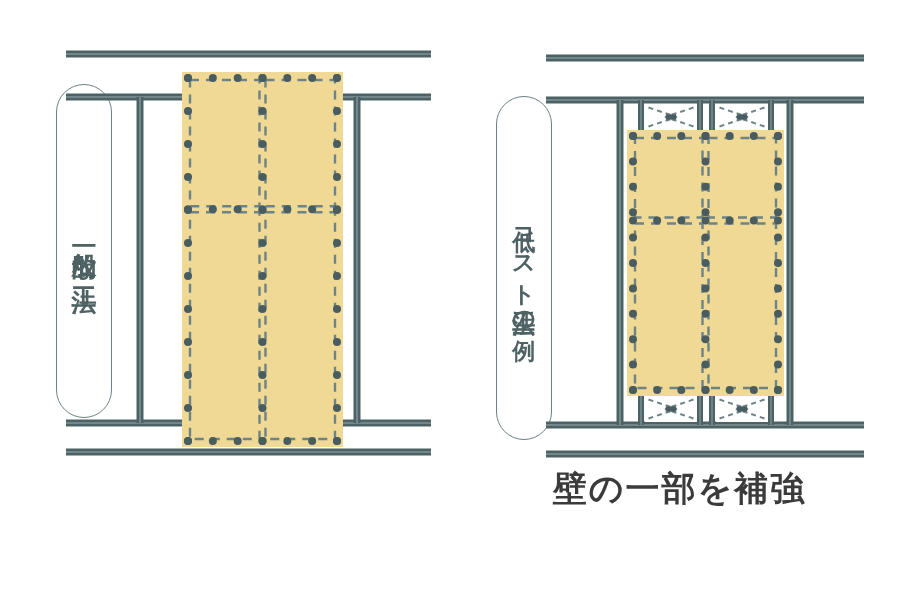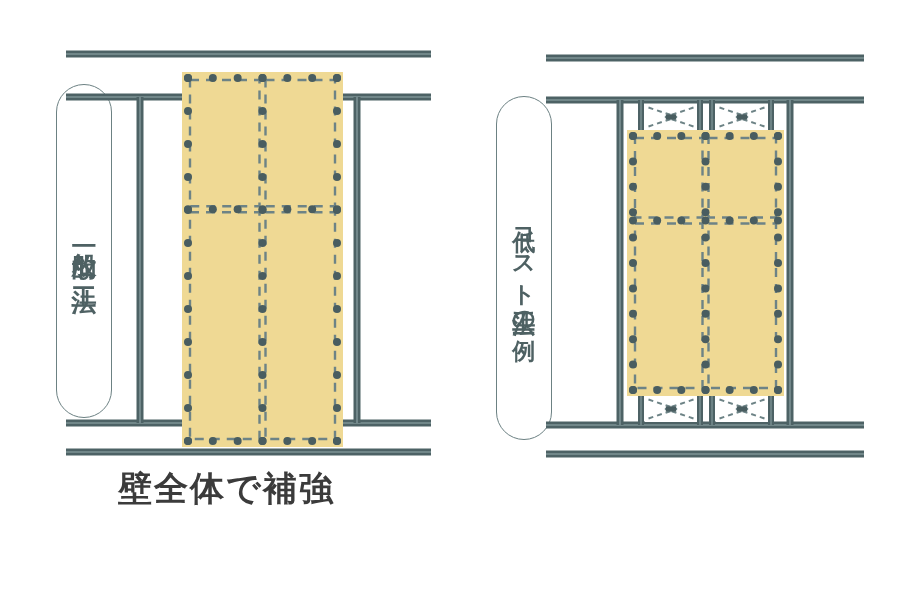--- a/index.html
+++ b/index.html
@@ -77,29 +77,29 @@
 <body>
 
 <div id="canvas">
 
   <div class="panel-group" id="panel-left">
 
     <div class="pill" id="pill-left">
       <span class="pill-text">一般的な工法</span>
     </div>
 
-    <div class="caption" id="caption-left">壁全体で補強</div>
   </div>
 
   <div class="panel-group" id="panel-right">
 
     <div class="pill" id="pill-right" style="left:43px;">
       <span class="pill-text">低コスト工法の一例</span>
     </div>
 
+    <div class="caption" id="caption-right" style="left:0px;">壁の一部を補強</div>
   </div>
 
   <div class="svg-wrap">
     <svg id="drawing" width="906" height="602" viewBox="0 0 906 602">
         <line x1="66" x2="431" y1="54" y2="54" stroke="#4d6265" stroke-width="7" stroke-linecap="butt"></line>
         <line x1="66" x2="431" y1="54" y2="54" stroke="#7e9496" stroke-width="1.6"></line>
         <line x1="66" x2="431" y1="97" y2="97" stroke="#4d6265" stroke-width="7" stroke-linecap="butt"></line>
         <line x1="66" x2="431" y1="97" y2="97" stroke="#7e9496" stroke-width="1.6"></line>
         <line x1="66" x2="431" y1="423" y2="423" stroke="#4d6265" stroke-width="7" stroke-linecap="butt"></line>
         <line x1="66" x2="431" y1="423" y2="423" stroke="#7e9496" stroke-width="1.6"></line>

